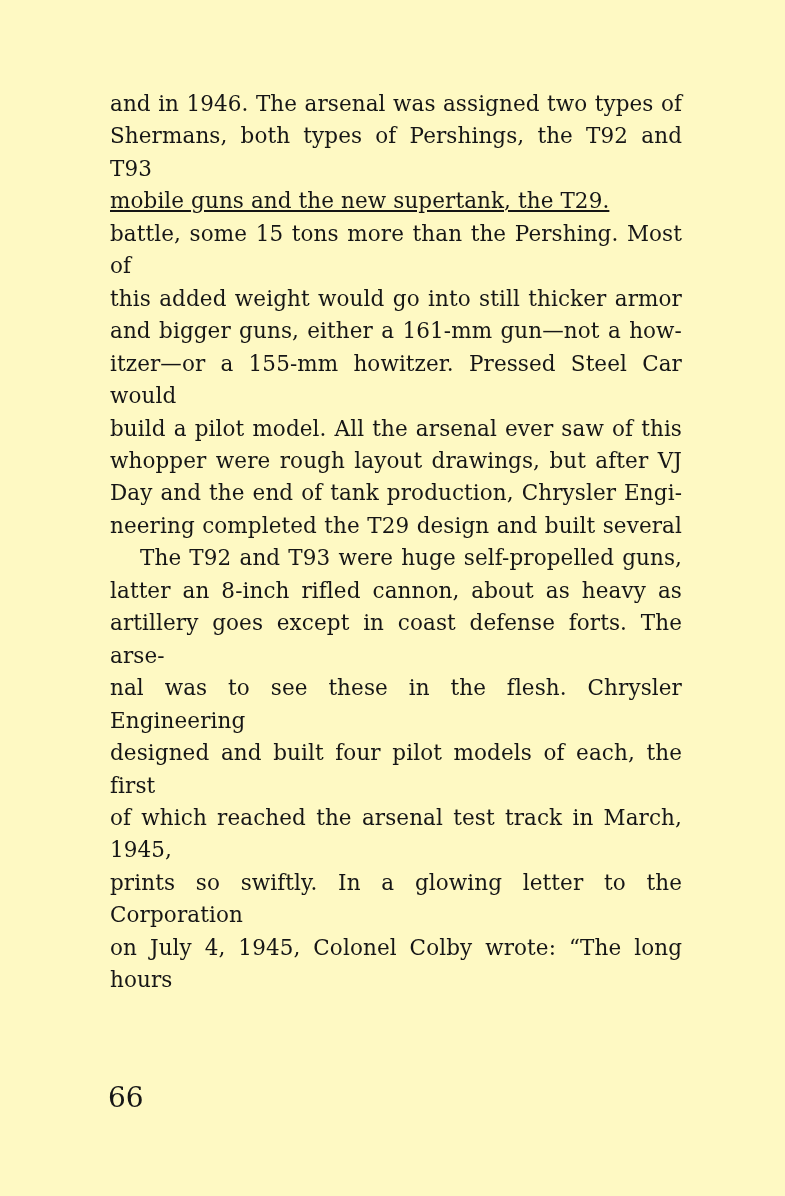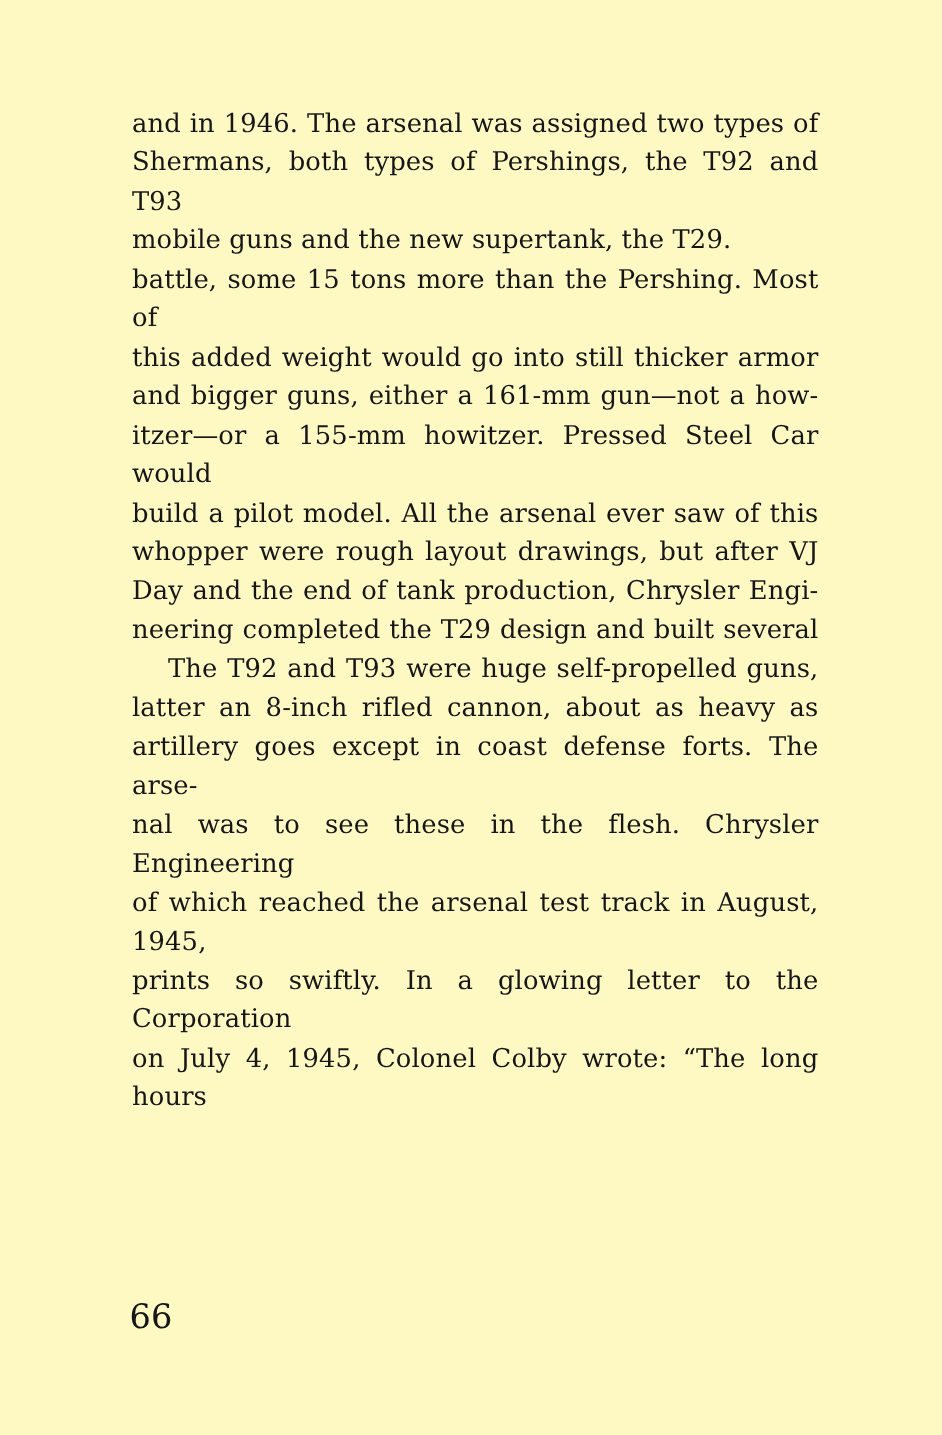--- a/index.html
+++ b/index.html
@@ -31,20 +31,21 @@
   .line {
     text-align: justify;
     text-align-last: justify;
     letter-spacing: 0.1px;
   }
   .line.indent {
     text-indent: 30px;
   }
   .line.para-end {
     text-align-last: left;
+    text-decoration: underline;
   }
   .page-number {
     position: absolute;
     left: 108px;
     top: 1084px;
     font-size: 28px;
     line-height: 28px;
   }
 </style>
 </head>
@@ -68,21 +69,22 @@
       <div class="line">whopper were rough layout drawings, but after VJ</div>
       <div class="line">Day and the end of tank production, Chrysler Engi-</div>
       <div class="line">neering completed the T29 design and built several</div>
     </div>
 
     <div class="paragraph">
       <div class="line indent">The T92 and T93 were huge self-propelled guns,</div>
       <div class="line">latter an 8-inch rifled cannon, about as heavy as</div>
       <div class="line">artillery goes except in coast defense forts. The arse-</div>
       <div class="line">nal was to see these in the flesh. Chrysler Engineering</div>
-      <div class="line">of which reached the arsenal test track in August, 1945,</div>
+      <div class="line">designed and built four pilot models of each, the first</div>
+      <div class="line">of which reached the arsenal test track in March, 1945,</div>
     </div>
 
     <div class="paragraph">
       <div class="line">prints so swiftly. In a glowing letter to the Corporation</div>
       <div class="line">on July 4, 1945, Colonel Colby wrote: “The long hours</div>
 
     </div>
 
   </div>
 

